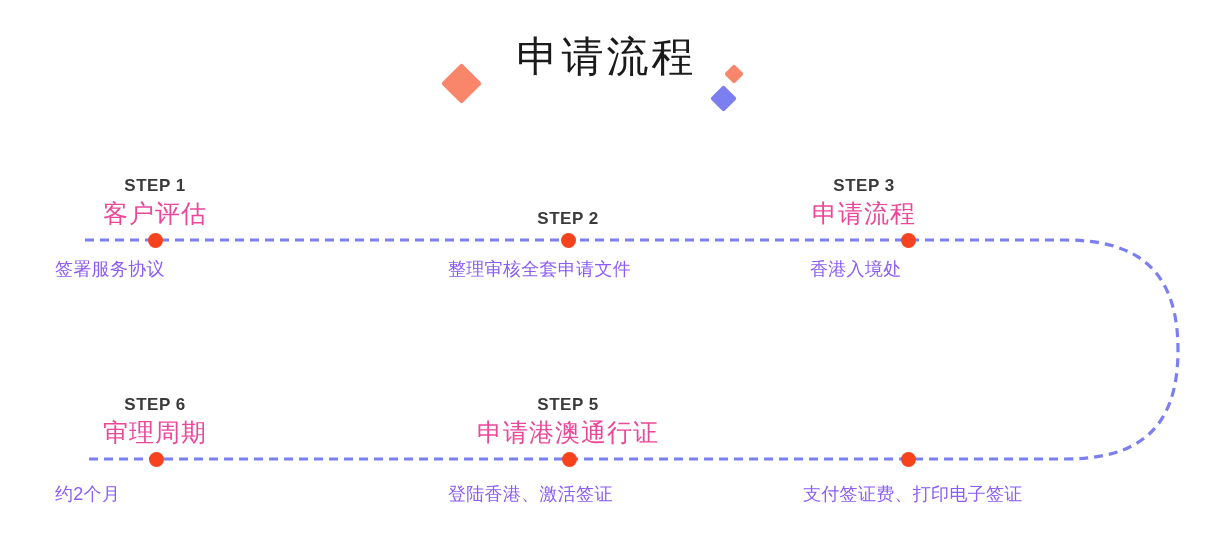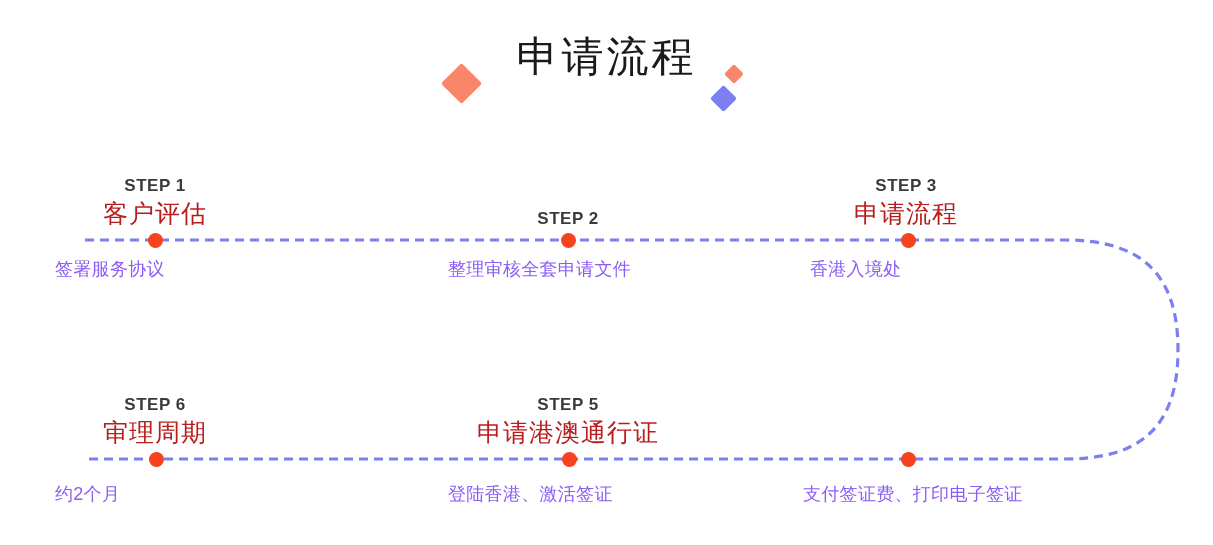--- a/index.html
+++ b/index.html
@@ -91,21 +91,21 @@
     font-size: 17px;
     font-weight: bold;
     color: #3a3a3a;
     letter-spacing: 0.5px;
     line-height: 23px;
     white-space: nowrap;
   }
   .step-title {
     font-size: 25px;
     font-weight: normal;
-    color: #b91c1c;
+    color: #ec4899;
     letter-spacing: 1px;
     line-height: 33px;
     white-space: nowrap;
   }
   .step-desc {
     position: absolute;
     top: 0;
     left: 0;
     width: 100%;
     font-size: 18px;
@@ -153,21 +153,21 @@
   <div class="step-desc" style="position:absolute; left:55px; top:259px; width:200px;">签署服务协议</div>
 
   <div class="step" style="left:448px; top:162px; width:240px; height:68px;">
     <div class="step-head">
       <div class="step-num">STEP 2</div>
     </div>
   </div>
   <div class="node-dot" style="left:561px; top:233px;"></div>
   <div class="step-desc" style="position:absolute; left:448px; top:259px; width:240px;">整理审核全套申请文件</div>
 
-  <div class="step" style="left:806px; top:162px; width:200px; height:68px;">
+  <div class="step" style="left:764px; top:162px; width:200px; height:68px;">
     <div class="step-head">
       <div class="step-num">STEP 3</div>
       <div class="step-title">申请流程</div>
     </div>
   </div>
   <div class="node-dot" style="left:901px; top:233px;"></div>
   <div class="step-desc" style="position:absolute; left:810px; top:259px; width:200px;">香港入境处</div>
 
   <div class="step" style="left:55px; top:381px; width:200px; height:68px;">
     <div class="step-head">

